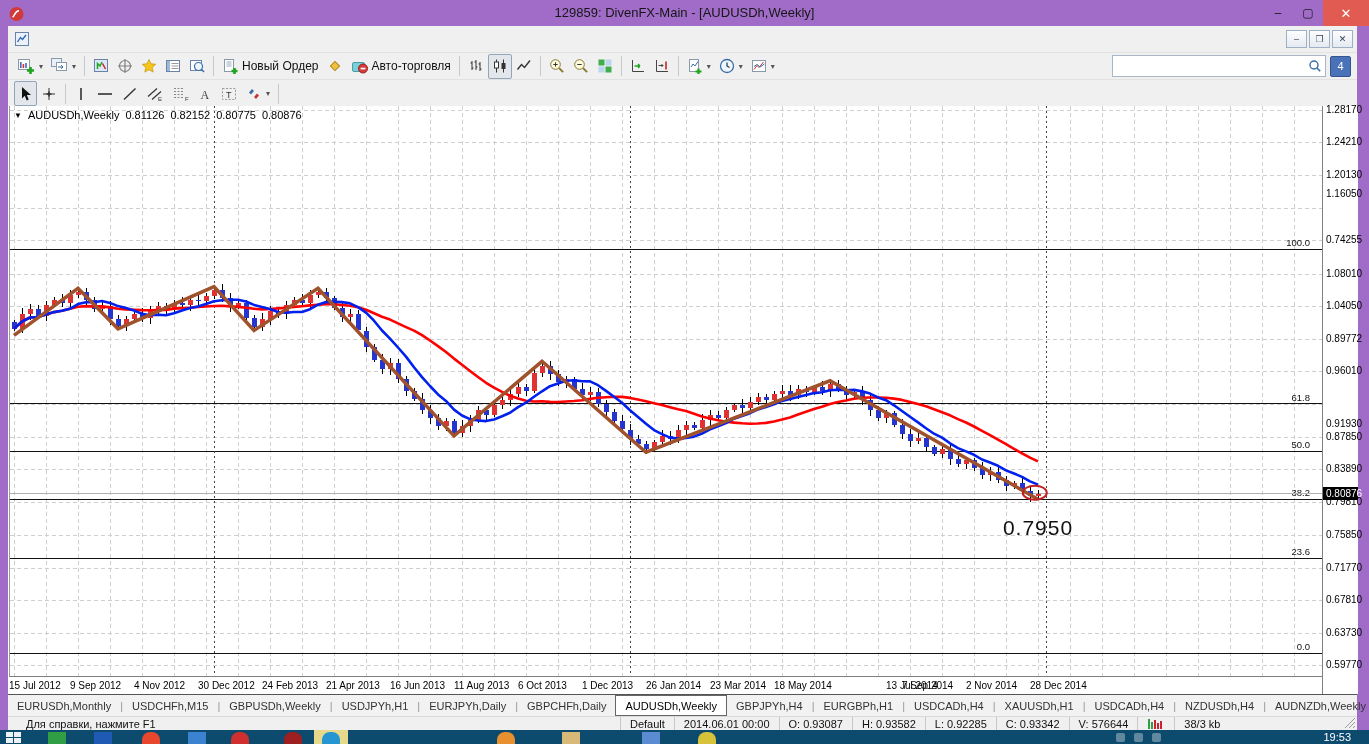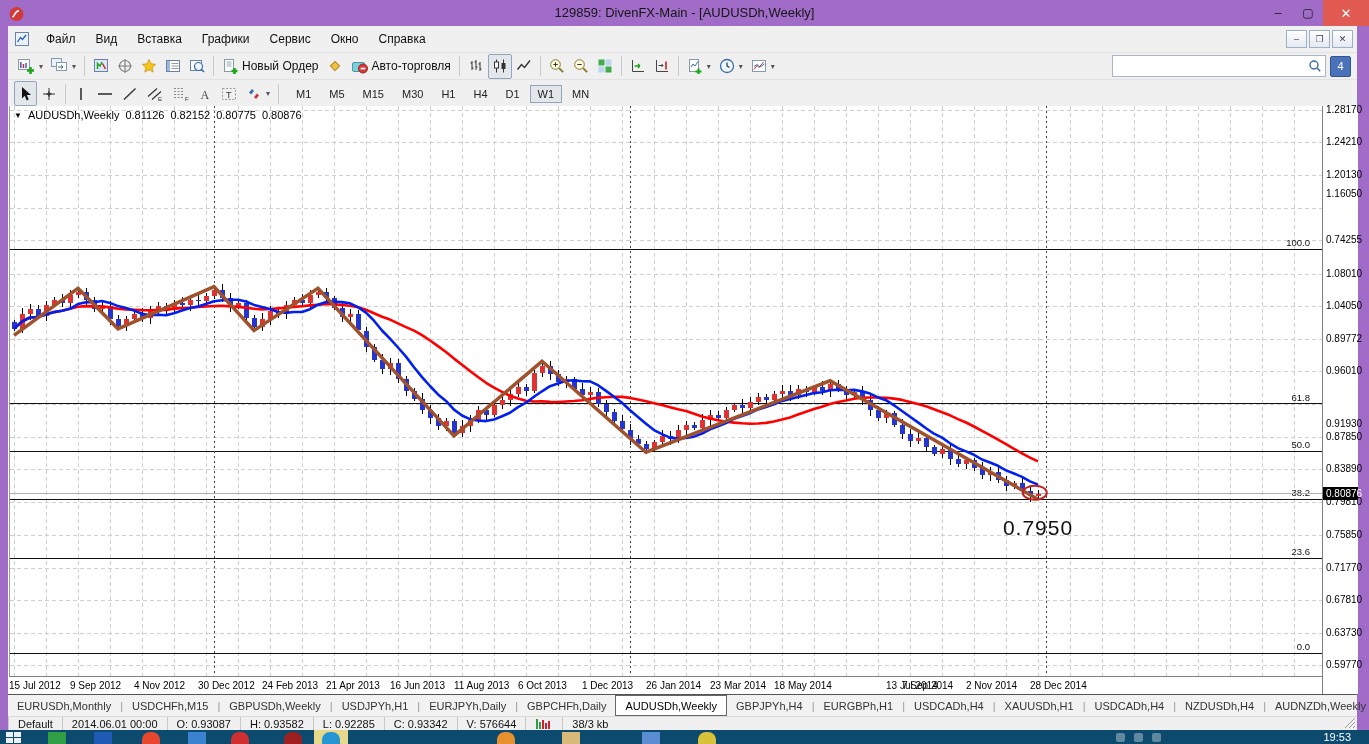--- a/index.html
+++ b/index.html
@@ -91,29 +91,20 @@
 
 <div class="content">
 
   <div class="menubar">
     <span style="margin:0 6px;display:flex">
       <svg width="16" height="16">
           <rect x="1.5" y="1.5" width="13" height="13" fill="#eaf1fb" stroke="#6a82a8"></rect>
           <path d="M3.5 11l3-4.5 2 2 3.5-4.5" stroke="#2a62b8" fill="none" stroke-width="1.3"></path>
         </svg>
     </span>
-    <span style="display:flex">
-        <span class="menuitem">Файл</span>
-        <span class="menuitem">Вид</span>
-        <span class="menuitem">Вставка</span>
-        <span class="menuitem">Графики</span>
-        <span class="menuitem">Сервис</span>
-        <span class="menuitem">Окно</span>
-        <span class="menuitem">Справка</span>
-      </span>
     <span class="mdi-controls">
       <span class="mdib">–</span>
       <span class="mdib">❐</span>
       <span class="mdib">✕</span>
     </span>
   </div>
 
   <div class="toolbar">
     <span style="display:flex;align-items:center">
         <span class="tbtn">
@@ -398,31 +389,20 @@
         <span class="tbtn">
           <span style="display:flex">
             <svg width="16" height="16">
               <path d="M3 6.5L6 3l2 2-3 3.5z" fill="#3a6ea5"></path>
               <path d="M13 9.5L10 13l-2-2 3-3.5z" fill="#cc3333"></path>
             </svg>
           </span>
           <span class="caret">▾</span>
         </span>
         <span class="sep"></span>
-      </span>
-    <span style="display:flex;align-items:center;margin-left:4px">
-        <span class="tf">M1</span>
-        <span class="tf">M5</span>
-        <span class="tf">M15</span>
-        <span class="tf">M30</span>
-        <span class="tf">H1</span>
-        <span class="tf">H4</span>
-        <span class="tf">D1</span>
-        <span class="tf active">W1</span>
-        <span class="tf">MN</span>
       </span>
   </div>
 
   <div class="chartregion">
     <div class="symbolrow">
       <span class="symtri">▼</span>
       <span>AUDUSDh,Weekly</span>
       <span>0.81126</span>
       <span>0.82152</span>
       <span>0.80775</span>
@@ -835,20 +815,21 @@
         <span class="tab">USDCADh,H4</span>
         <span class="tsep">|</span>
         <span class="tab">NZDUSDh,H4</span>
         <span class="tsep">|</span>
         <span class="tab">AUDNZDh,Weekly</span>
       </span>
 
   </div>
 
   <div class="statusbar">
+    <span class="shelp">Для справки, нажмите F1</span>
     <span class="spanel">Default</span>
     <span class="spanel">2014.06.01 00:00</span>
     <span class="spanel">O: 0.93087</span>
     <span class="spanel">H: 0.93582</span>
     <span class="spanel">L: 0.92285</span>
     <span class="spanel">C: 0.93342</span>
     <span class="spanel">V: 576644</span>
     <span class="spanel">
       <svg width="18" height="11">
           <rect x="1" y="1" width="2" height="10" fill="#2f9e44"></rect>

